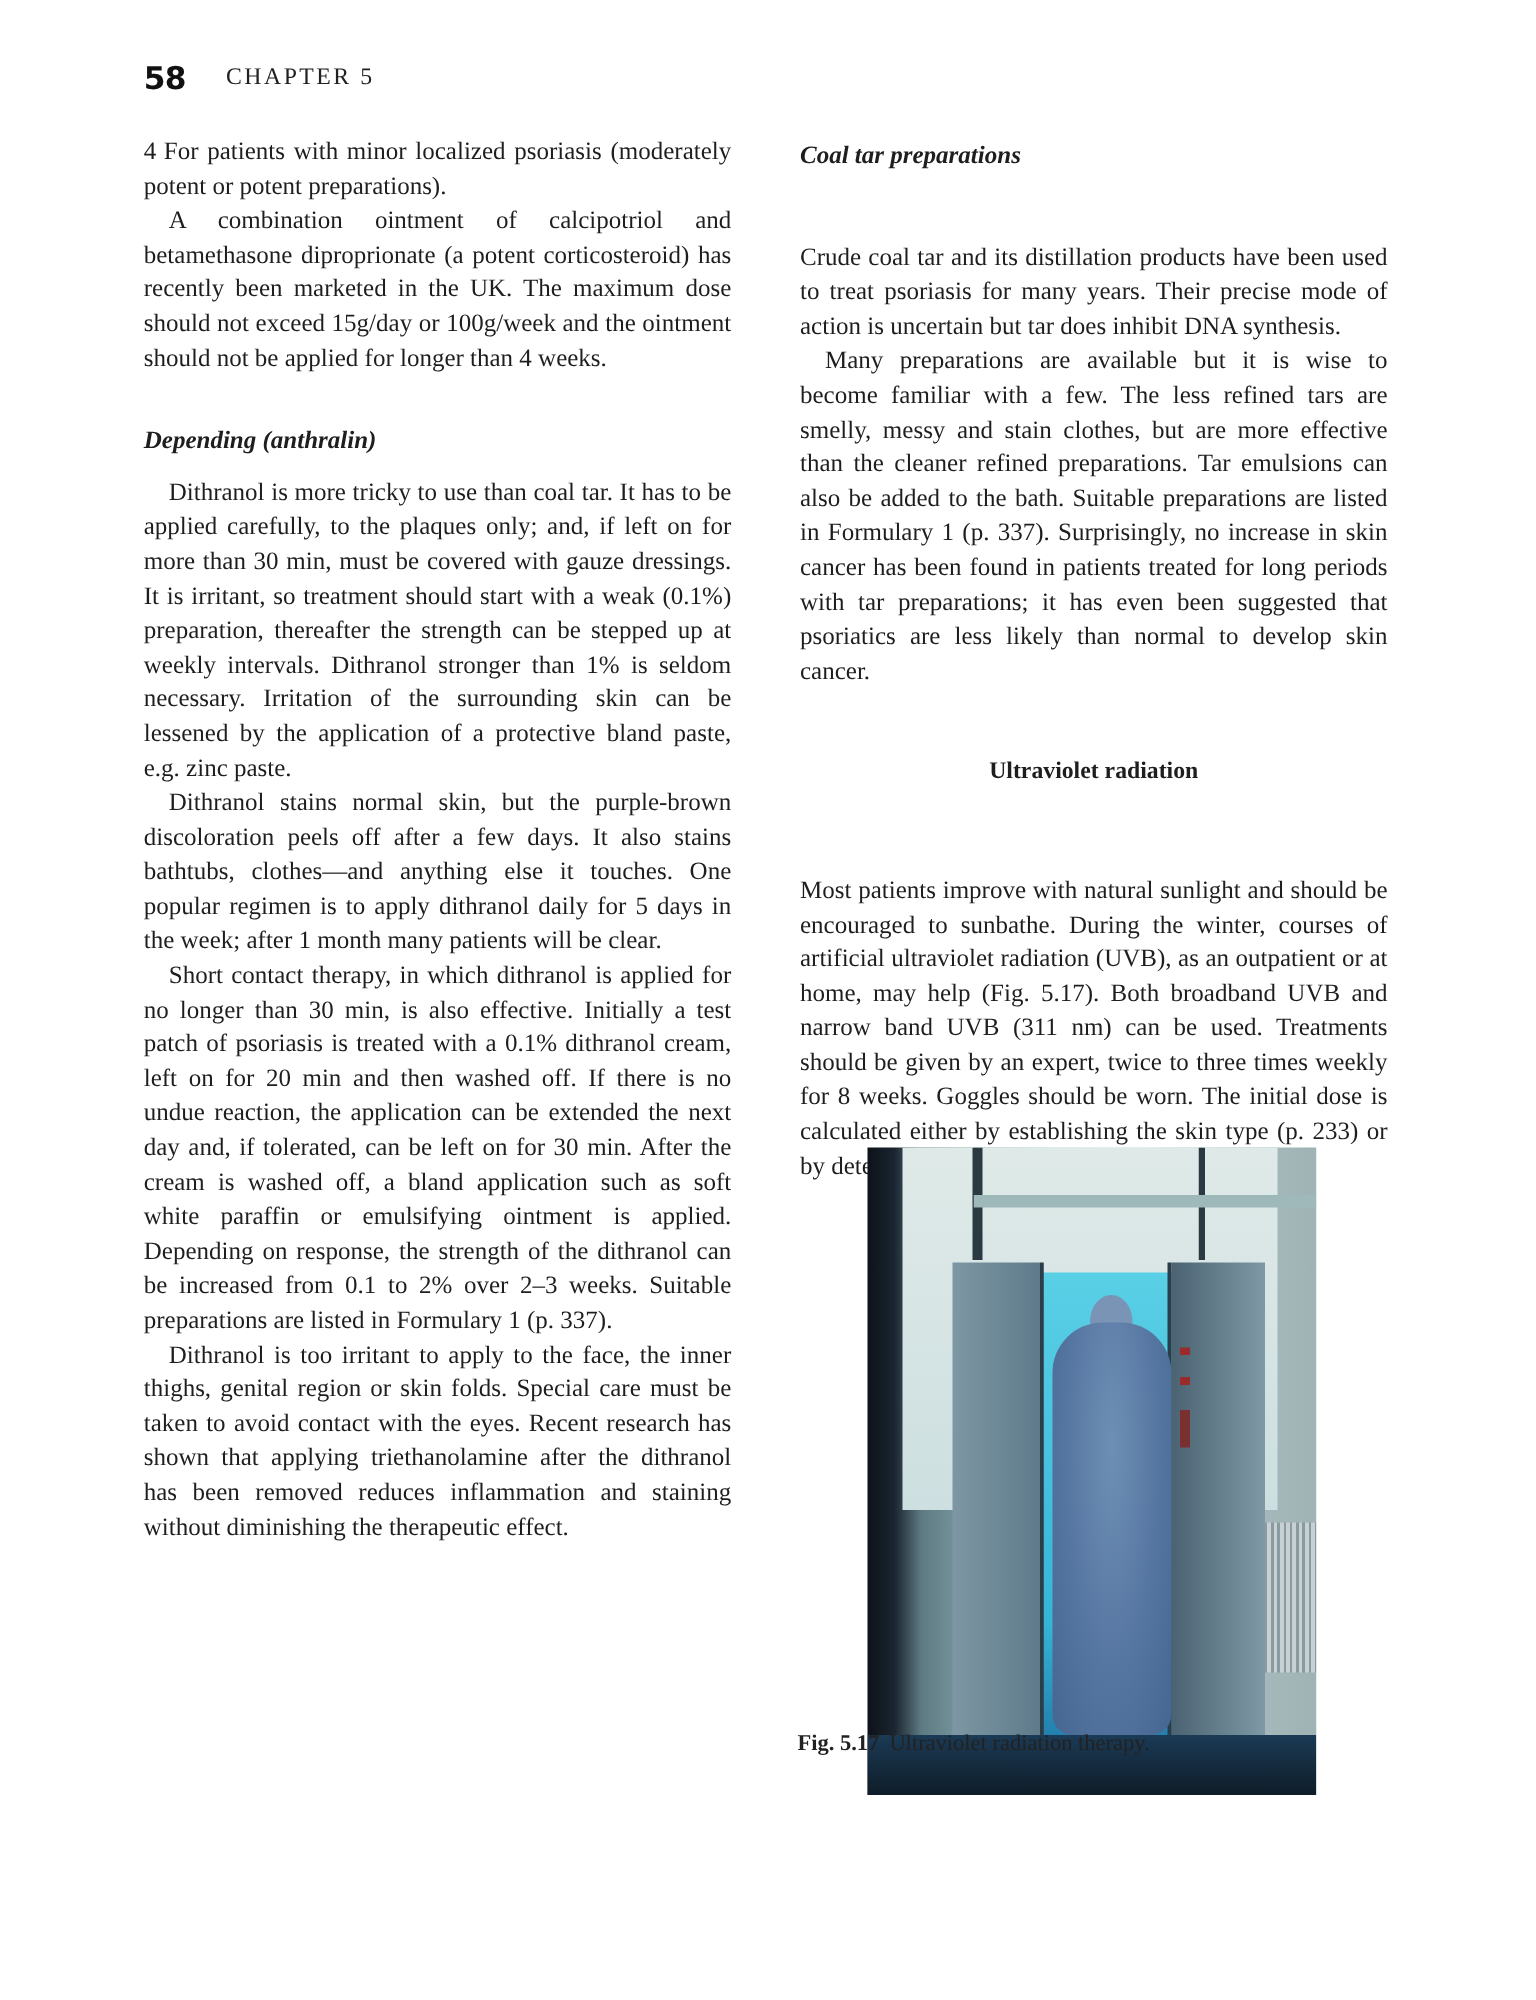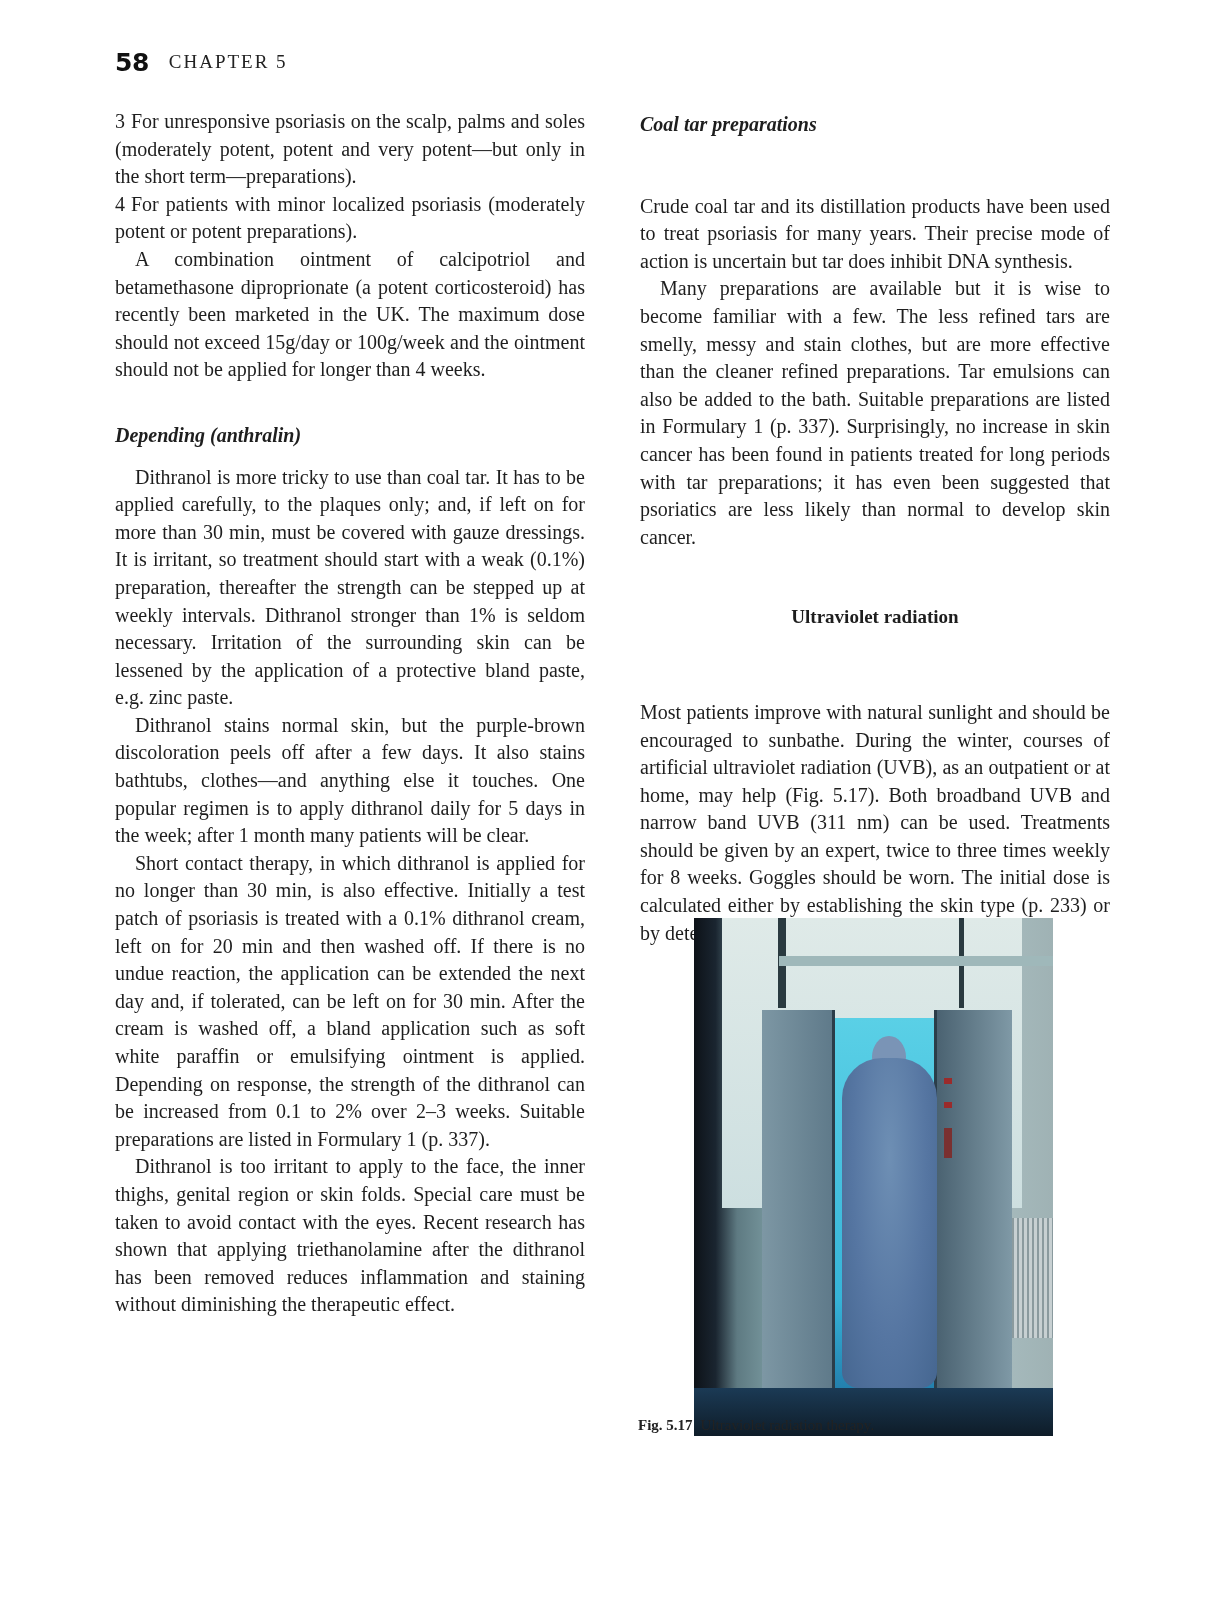--- a/index.html
+++ b/index.html
@@ -1,20 +1,20 @@
 <!DOCTYPE html>
 <html><head>
 <meta charset="utf-8">
 <style>
   html, body { margin: 0; padding: 0; background: #ffffff; }
   body { width: 1229px; height: 1600px; position: relative; overflow: hidden;
          font-family: "DejaVu Serif", "Liberation Serif", serif; color: #1e1e1e; }
   .running-head { position: absolute; left: 115px; top: 44px; height: 36px; display: flex; align-items: center; }
   .page-num { font-family: "DejaVu Sans", "Liberation Sans", sans-serif; font-weight: bold; font-size: 25px; color: #111; letter-spacing: -0.5px; }
-  .chapter { font-family: "Liberation Serif", serif; font-size: 19px; letter-spacing: 2px; margin-left: 20px; color: #222; }
+  .chapter { font-family: "Liberation Serif", serif; font-size: 19px; letter-spacing: 2px; margin-left: 32px; color: #222; }
 
   .col { position: absolute; width: 470px; font-family: "Liberation Serif", serif; font-size: 20px; line-height: 27.6px; text-align: justify; }
   .col-left { left: 115px; top: 108px; }
   .col-right { left: 640px; top: 111px; }
   .col p { margin: 0; text-indent: 20px; hyphens: auto; }
   .col p.noindent { text-indent: 0; margin-top: 40px; }
   .col p.item { text-indent: 0; }
   .item .num { margin-right: 6px; }
   .h-italic { font-style: italic; font-size: 20px; margin: 0; text-align: left; }
   .h-bold { font-weight: bold; font-size: 19px; margin: 14px; text-align: center; }
@@ -32,33 +32,32 @@
   .fig-door-right { position: absolute; left: 240px; top: 92px; width: 75px; height: 400px; background: linear-gradient(90deg, #4a6271, #7f99a6); border-left: 3px solid #2b3d49; }
   .fig-person { position: absolute; left: 148px; top: 140px; width: 95px; height: 330px;
                 background: radial-gradient(ellipse at 50% 30%, #6e8fb4 0%, #5676a2 55%, #456690 100%);
                 border-radius: 40px 40px 16px 16px; }
   .fig-head { position: absolute; left: 178px; top: 118px; width: 34px; height: 42px; border-radius: 50%; background: #7a94b6; }
   .fig-radiator { position: absolute; left: 315px; top: 300px; width: 44px; height: 120px;
                   background: repeating-linear-gradient(90deg, #c7d0d2 0 3px, #8a9a9e 3px 5px); }
   .fig-floor { position: absolute; left: 0; top: 470px; width: 359px; height: 48px; background: linear-gradient(180deg, #1b3a55, #0e1c28); }
   .fig-leds { position: absolute; left: 250px; top: 160px; width: 8px; height: 80px; background: linear-gradient(180deg, #9a2b2b 0 6px, transparent 6px 24px, #9a2b2b 24px 30px, transparent 30px 50px, #7a3030 50px 80px); }
 
-  .caption { position: absolute; left: 638px; top: 1417px; font-family: "Liberation Serif", serif; font-size: 15px; color: #222; }
+  .caption { position: absolute; left: 638px; top: 1384px; font-family: "Liberation Serif", serif; font-size: 18px; color: #222; }
   .caption .cap-label { font-weight: bold; margin-right: 8px; }
 </style>
 </head>
 <body>
 
 <div class="running-head">
   <span class="page-num">58</span>
   <span class="chapter">CHAPTER 5</span>
 </div>
 
 <div class="col col-left">
-  <p class="item"><span class="num">3</span><span>For unresponsive psoriasis on the scalp, palms and soles (moderately potent, potent and very potent—but only in the short term—preparations).</span></p>
   <p class="item"><span class="num">4</span><span>For patients with minor localized psoriasis (moderately potent or potent preparations).</span></p>
   <p>A combination ointment of calcipotriol and betamethasone diproprionate (a potent corticosteroid) has recently been marketed in the UK. The maximum dose should not exceed 15g/day or 100g/week and the ointment should not be applied for longer than 4 weeks.</p>
 
   <div class="gap-before-head"></div>
   <h3 class="h-italic">Depending (anthralin)</h3>
   <div class="gap-after-head"></div>
 
   <p>Dithranol is more tricky to use than coal tar. It has to be applied carefully, to the plaques only; and, if left on for more than 30 min, must be covered with gauze dressings. It is irritant, so treatment should start with a weak (0.1%) preparation, thereafter the strength can be stepped up at weekly intervals. Dithranol stronger than 1% is seldom necessary. Irritation of the surrounding skin can be lessened by the application of a protective bland paste, e.g. zinc paste.</p>
   <p>Dithranol stains normal skin, but the purple-brown discoloration peels off after a few days. It also stains bathtubs, clothes—and anything else it touches. One popular regimen is to apply dithranol daily for 5 days in the week; after 1 month many patients will be clear.</p>
   <p>Short contact therapy, in which dithranol is applied for no longer than 30 min, is also effective. Initially a test patch of psoriasis is treated with a 0.1% dithranol cream, left on for 20 min and then washed off. If there is no undue reaction, the application can be extended the next day and, if tolerated, can be left on for 30 min. After the cream is washed off, a bland application such as soft white paraffin or emulsifying ointment is applied. Depending on response, the strength of the dithranol can be increased from 0.1 to 2% over 2–3 weeks. Suitable preparations are listed in Formulary 1 (p. 337).</p>

